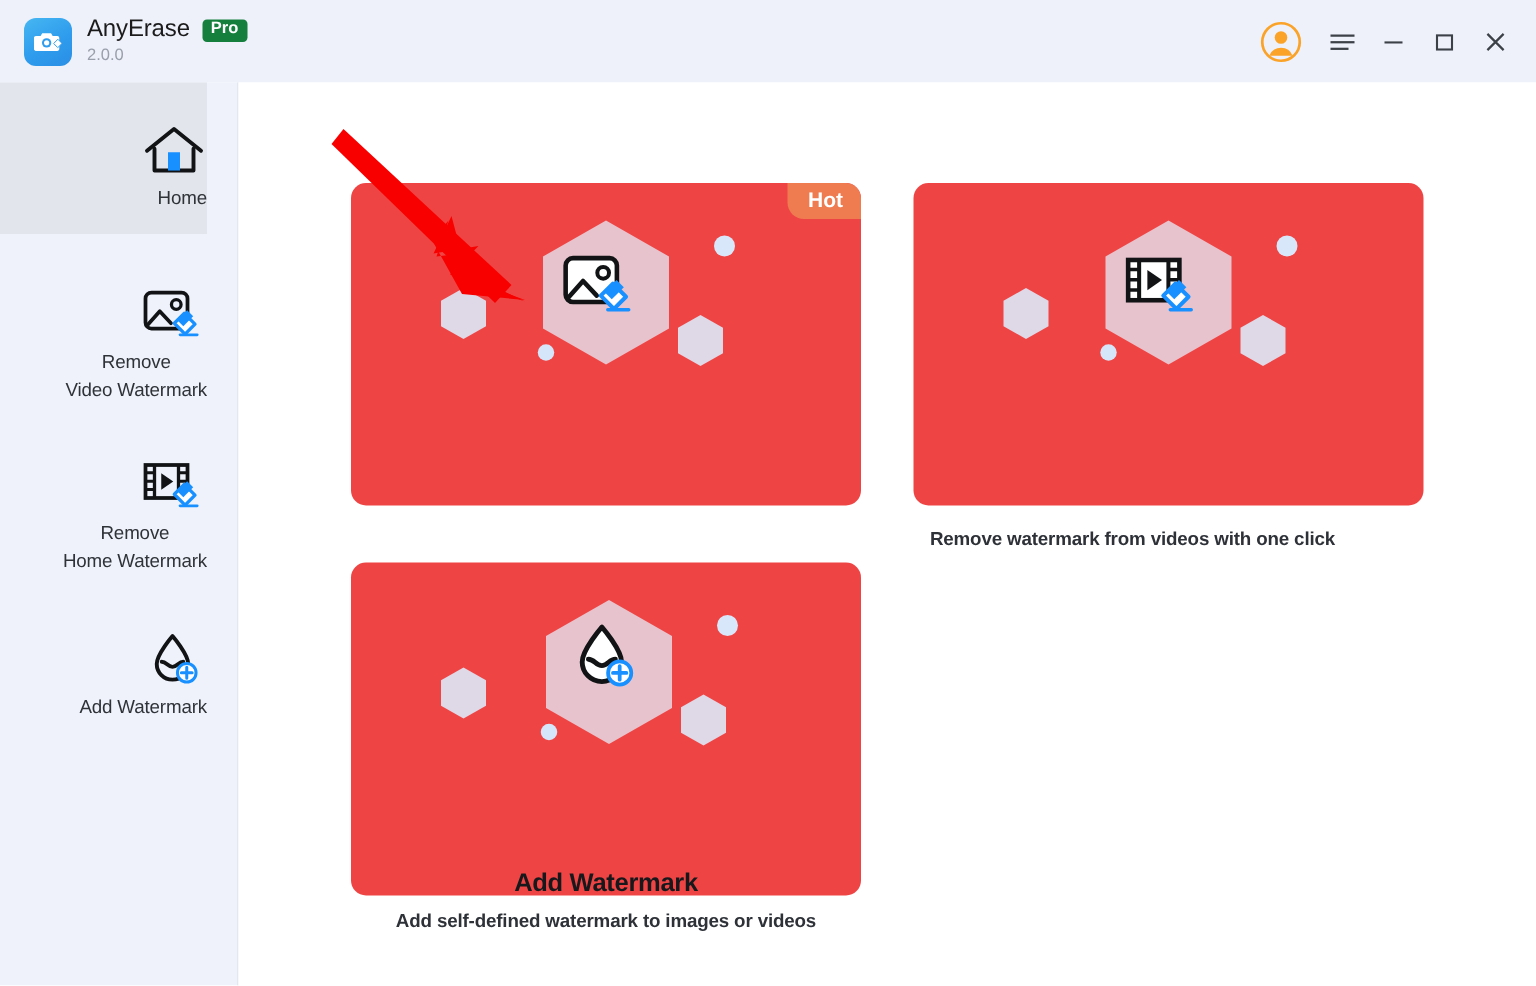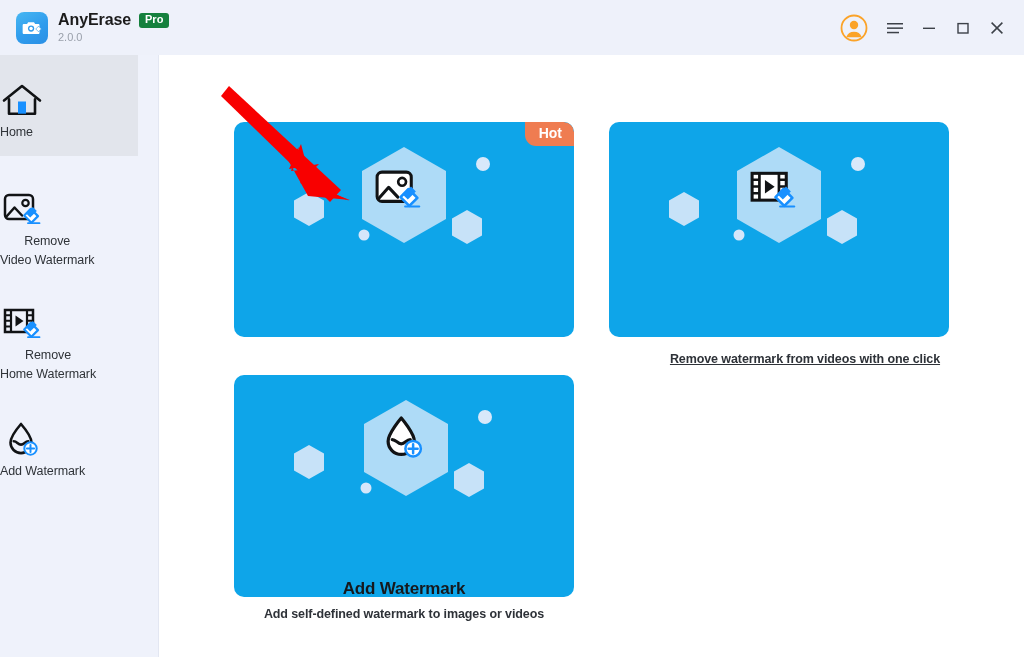--- a/index.html
+++ b/index.html
@@ -52,21 +52,21 @@
     flex-direction: column;
     justify-content: center;
     line-height: 1;
   }
   .brand-row {
     display: flex;
     align-items: center;
   }
   .app-name {
     font-size: 16px;
-    font-weight: bold;
+    font-weight: normal;
     color: #1b1b1b;
     letter-spacing: -0.1px;
   }
   .pro-badge {
     margin-left: 8px;
     background: #15803d;
     color: #ffffff;
     font-size: 11px;
     font-weight: bold;
     padding: 1.5px 6px 2.5px 6px;
@@ -105,21 +105,21 @@
     width: 159px;
     height: 602px;
     background: #eff2fb;
     border-right: 1px solid #e3e7f2;
     box-sizing: border-box;
   }
   .side-item {
     width: 138px;
     display: flex;
     flex-direction: column;
-    align-items: flex-start;
+    align-items: flex-end;
     cursor: pointer;
     box-sizing: border-box;
   }
   .side-item.active {
     background: #e2e5ec;
   }
   .side-icon {
     display: flex;
     align-items: center;
     justify-content: center;
@@ -141,21 +141,21 @@
   .main {
     position: absolute;
     top: 55px; left: 159px;
     width: 865px;
     height: 602px;
     background: #ffffff;
   }
 
   .card {
     position: absolute;
-    background: #0ea5e9;
+    background: #ef4444;
     border-radius: 10px;
     overflow: hidden;
     cursor: pointer;
   }
   #card-remove-image { left: 75px;  top: 67px;  width: 340px; height: 215px; }
   #card-remove-video { left: 450px; top: 67px;  width: 340px; height: 215px; }
   #card-add-watermark{ left: 75px;  top: 320px; width: 340px; height: 222px; }
 
   .hot-badge {
     position: absolute;
@@ -367,21 +367,21 @@
             <path d="M11 6v22M27 6v22" stroke="#111315" stroke-width="2.2"></path>
             <path d="M5 11.2h6M5 16.8h6M5 22.4h6M27 11.2h6M27 16.8h6M27 22.4h6" stroke="#111315" stroke-width="2"></path>
             <path d="M15.5 11.5l8 5.5-8 5.5z" fill="#111315"></path>
             <path d="M24.2 25.5l6.6-6.6 7.2 7.2-6.6 6.6z" fill="#ffffff" stroke="#1890ff" stroke-width="2.2" stroke-linejoin="round"></path>
             <path d="M26.2 23.5l6.6-6.6 4 4-6.6 6.6z" fill="#1890ff"></path>
             <path d="M28 33.2h11.5" stroke="#1890ff" stroke-width="1.8" stroke-linecap="round"></path>
           </g>
         </svg>
       </div>
     </div>
-    <div class="card-sub" style="top:297px; left:476px; width:340px;text-decoration:underline;">Remove watermark from videos with one click</div>
+    <div class="card-sub" style="top:297px; left:426px; width:340px;">Remove watermark from videos with one click</div>
 
     <div class="card" id="card-add-watermark">
       <div class="card-art">
         <svg width="340" height="150" viewBox="0 0 340 150" aria-hidden="true">
           <polygon points="172,15 214,39 214,87 172,111 130,87 130,39" fill="#e4eefb" opacity="0.75"></polygon>
           <polygon points="75,60 90,68.5 90,85.5 75,94 60,85.5 60,68.5" fill="#dce9f9" opacity="0.9"></polygon>
           <polygon points="235,78 250,86.5 250,103.5 235,112 220,103.5 220,86.5" fill="#dce9f9" opacity="0.9"></polygon>
           <circle cx="251" cy="32" r="7" fill="#d8e8fa"></circle>
           <circle cx="132" cy="103" r="5.5" fill="#d5e6fa"></circle>
           <g transform="translate(141,28) scale(1.25)">

